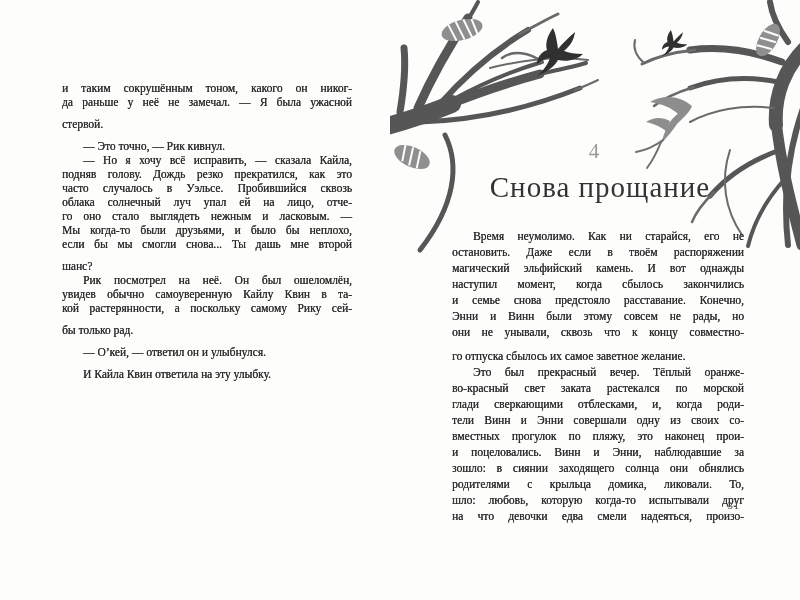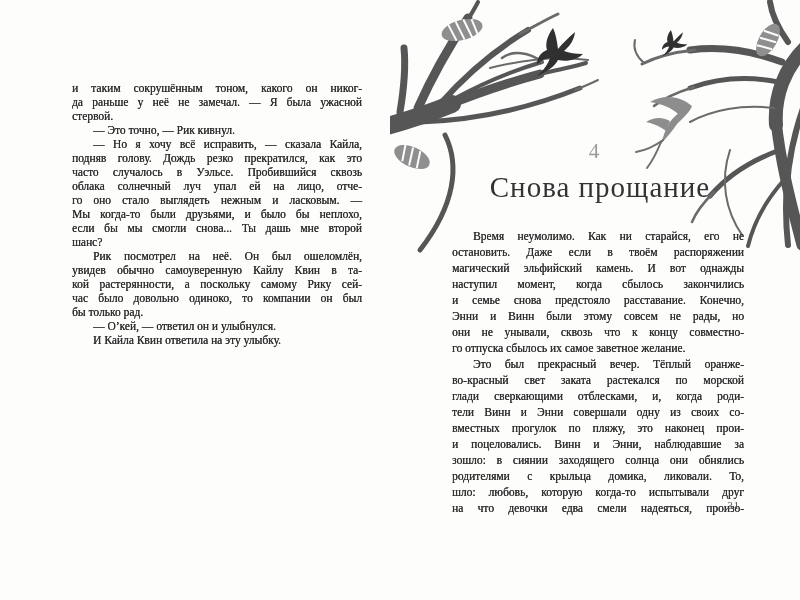--- a/index.html
+++ b/index.html
@@ -3,31 +3,31 @@
 <meta charset="utf-8">
 <style>
   html,body{margin:0;padding:0;}
   body{
     width:800px;height:600px;position:relative;overflow:hidden;
     background:#fdfdfc;
     font-family:"Liberation Serif", serif;
   }
   .book{position:absolute;inset:0;}
   .page{position:absolute;top:0;height:600px;width:400px;}
-  .page.left{left:10px;}
+  .page.left{left:0;}
   .page.right{left:400px;}
 
   .textblock{position:absolute;color:#2f2f2f;font-size:11.5px;
     text-shadow:0.2px 0 0 currentColor;}
   .textblock .line{
     text-align:justify;text-align-last:justify;
     white-space:normal;
   }
   .textblock .line.indent{text-indent:21px;}
-  .textblock .line.end{text-align-last:left;}
+  .textblock .line.end{text-align-last:left;margin-top:8px;}
 
   .left-text{left:62px;top:81px;width:290px;}
   .left-text .line{height:14px;line-height:14px;}
 
   .right-text{left:52px;top:228px;width:292px;}
   .right-text .line{height:16px;line-height:16px;}
 
   .chapter-number{
     position:absolute;left:48px;top:139px;width:292px;
     text-align:center;font-size:21px;color:#9a9a9a;
@@ -60,21 +60,20 @@
         <div class="line">подняв голову. Дождь резко прекратился, как это</div>
         <div class="line">часто случалось в Уэльсе. Пробившийся сквозь</div>
         <div class="line">облака солнечный луч упал ей на лицо, отче-</div>
         <div class="line">го оно стало выглядеть нежным и ласковым. —</div>
         <div class="line">Мы когда-то были друзьями, и было бы неплохо,</div>
         <div class="line">если бы мы смогли снова... Ты дашь мне второй</div>
         <div class="line end">шанс?</div>
         <div class="line indent">Рик посмотрел на неё. Он был ошеломлён,</div>
         <div class="line">увидев обычно самоуверенную Кайлу Квин в та-</div>
         <div class="line">кой растерянности, а поскольку самому Рику сей-</div>
-        <div class="line">час было довольно одиноко, то компании он был</div>
         <div class="line end">бы только рад.</div>
         <div class="line indent end">— О’кей, — ответил он и улыбнулся.</div>
         <div class="line indent end">И Кайла Квин ответила на эту улыбку.</div>
       </div>
   </div>
 
   <div class="page right">
 
     <svg class="ornament" viewBox="0 0 410 270" aria-hidden="true">
 

